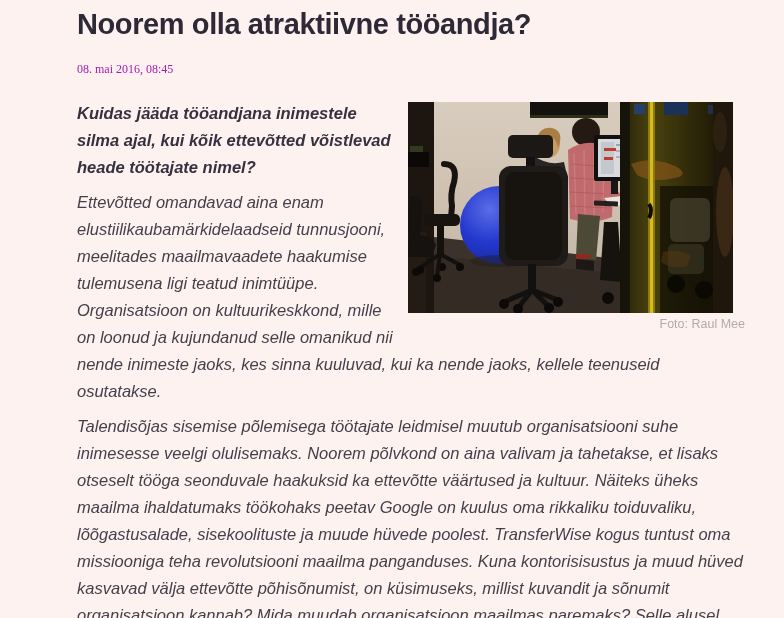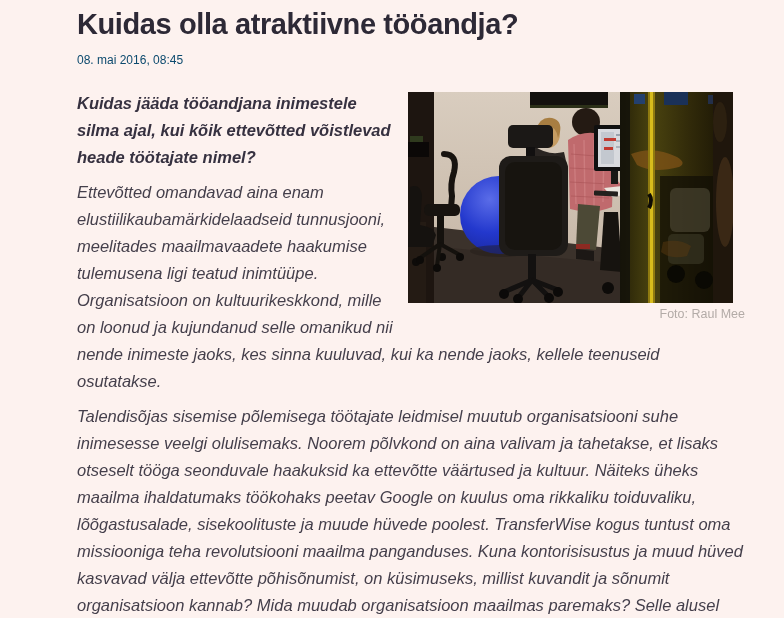--- a/index.html
+++ b/index.html
@@ -13,23 +13,24 @@
 
   .article-title {
     margin: 0;
     font-size: 29px;
     font-weight: 700;
     letter-spacing: -0.4px;
     color: #2d2936;
     line-height: 1.15;
   }
   .article-date {
-    margin-top: 12px;
+    margin-top: 21px;
     font-size: 12px;
-    color: #0c4a6e;
+    color: #a21caf;
+    font-family: Liberation Serif, serif;
   }
 
   .article-body {
     margin-top: 23px;
     font-size: 16.5px;
     line-height: 27px;
     color: #443f4b;
   }
   .article-body p { margin: 8px 0 8px 0; font-style: italic; }
   .article-body p.lead {
@@ -50,21 +51,21 @@
     color: #b3aba7;
     margin-top: 4px;
     line-height: 15px;
   }
 </style>
 </head>
 <body>
 
 <div class="page">
 
-  <h1 class="article-title">Kuidas olla atraktiivne tööandja?</h1>
+  <h1 class="article-title">Noorem olla atraktiivne tööandja?</h1>
 
   <div class="article-date">08. mai 2016, 08:45</div>
 
   <div class="article-body">
 
     <figure class="article-figure">
       <span class="photo-frame">
 
         <svg width="325" height="211" viewBox="0 0 325 211" role="img">
           <defs>

